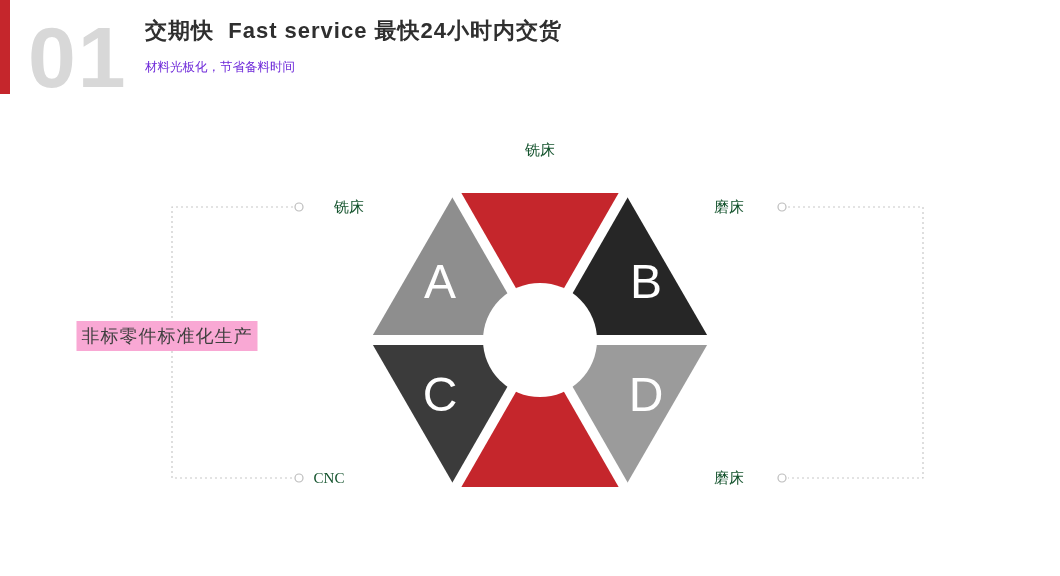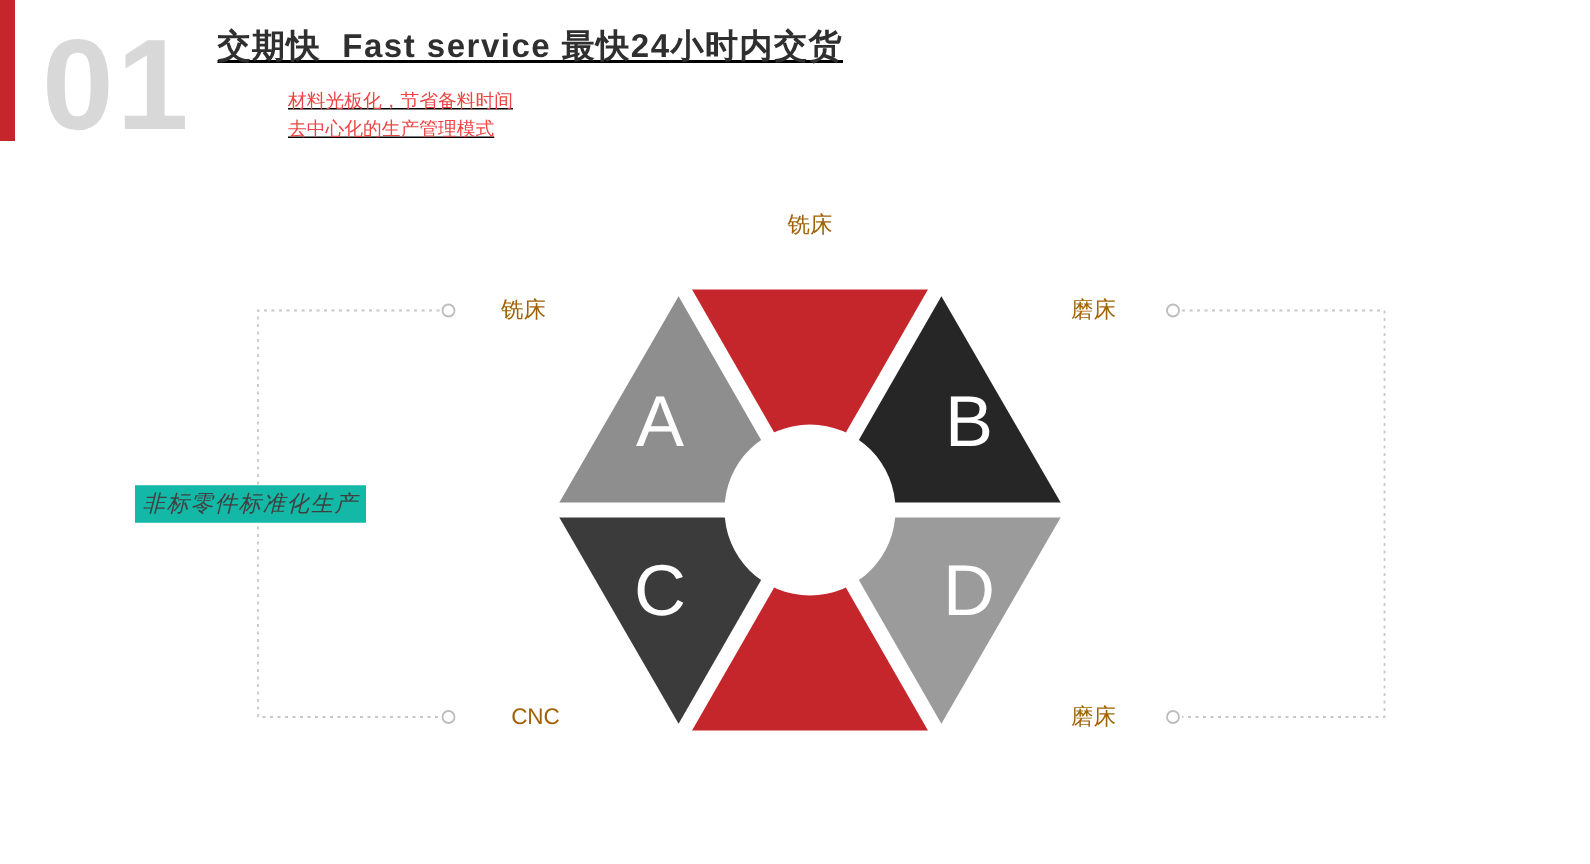--- a/index.html
+++ b/index.html
@@ -5,55 +5,54 @@
   html,body{margin:0;padding:0;background:#fff;}
   .canvas{
     position:relative;width:1060px;height:492px;background:#ffffff;overflow:hidden;
     font-family:"Liberation Sans","DejaVu Sans",sans-serif;
   }
   .accent-bar{position:absolute;left:0;top:0;width:10px;height:94px;background:#c5262c;}
   .big-number{
     position:absolute;left:28px;top:14px;font-size:86px;font-weight:700;line-height:1;
     color:#d8d8d8;letter-spacing:2px;
   }
-  .header{position:absolute;left:145px;top:16px;text-decoration:underline;}
+  .header{position:absolute;left:145px;top:16px;}
   .title{
     margin:0;font-size:22px;font-weight:700;color:#2f2f2f;letter-spacing:1px;white-space:pre;
   }
   .bullets{margin-top:12px;}
-  .bullet{font-size:12.5px;color:#ef4444;line-height:19px;margin-left:47px;}
+  .bullet{font-size:12.5px;color:#6d28d9;line-height:19px;}
   .diagram-svg{position:absolute;left:0;top:0;width:1060px;height:576px;}
   .dotted path{stroke:#c8c8c8;stroke-width:1.2;stroke-dasharray:2 3;fill:none;}
   .node{fill:#ffffff;stroke:#bdbdbd;stroke-width:1.2;}
   .letter{
     position:absolute;transform:translate(-50%,-50%);color:#ffffff;
     font-size:48px;font-weight:400;line-height:1;pointer-events:none;
   }
   .seg-label{
-    position:absolute;transform:translate(-50%,-50%);color:#a16207;
+    position:absolute;transform:translate(-50%,-50%);color:#14532d;
     font-size:15px;white-space:nowrap;
   }
   .side-text{
     position:absolute;transform:translate(-50%,-50%);color:#3f3f3f;
-    font-size:15px;letter-spacing:1px;white-space:nowrap;background:#14b8a6;padding:3px 5px;font-style:italic;
+    font-size:18px;letter-spacing:1px;white-space:nowrap;background:#f9a8d4;padding:3px 5px;
   }
 </style>
 </head>
 <body>
 
 <div class="canvas">
 
   <div class="accent-bar"></div>
   <div class="big-number">01</div>
 
   <div class="header">
     <h1 class="title">交期快  Fast service 最快24小时内交货</h1>
     <div class="bullets">
       <div class="bullet">材料光板化，节省备料时间</div>
-      <div class="bullet">去中心化的生产管理模式</div>
     </div>
   </div>
 
   <svg class="diagram-svg" viewBox="0 0 1060 576" xmlns="http://www.w3.org/2000/svg">
 
     <g class="dotted">
       <path d="M293,207 H172 V478 H293"></path>
     </g>
     <g class="dotted">
       <path d="M788,207 H923 V478 H788"></path>
@@ -82,19 +81,19 @@
   </svg>
 
   <div class="letter" style="left:440px;top:282px;">A</div>
   <div class="letter" style="left:646px;top:282px;">B</div>
   <div class="letter" style="left:440px;top:395px;">C</div>
   <div class="letter" style="left:646px;top:395px;">D</div>
 
   <div class="seg-label" style="left:540px;top:150px;">铣床</div>
   <div class="seg-label" style="left:349px;top:207px;">铣床</div>
   <div class="seg-label" style="left:729px;top:207px;">磨床</div>
-  <div class="seg-label" style="left:357px;top:478px;">CNC</div>
+  <div class="seg-label" style="left:329px;top:478px;font-family:Liberation Serif, serif;">CNC</div>
   <div class="seg-label" style="left:729px;top:478px;">磨床</div>
   <div class="seg-label" style="left:540px;top:513px;">线切割</div>
 
   <div class="side-text" style="left:167px;top:336px;">非标零件标准化生产</div>
 
 </div>
 
 </body></html>

